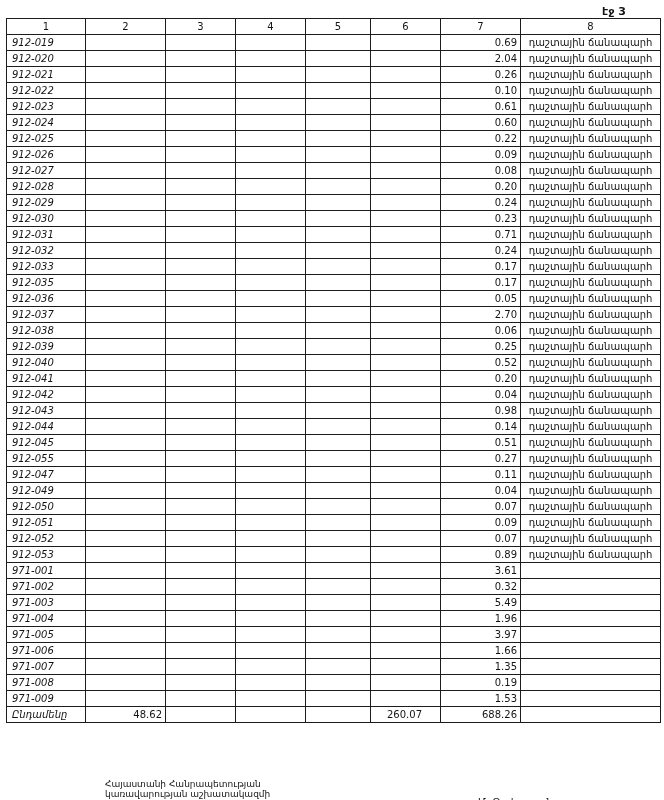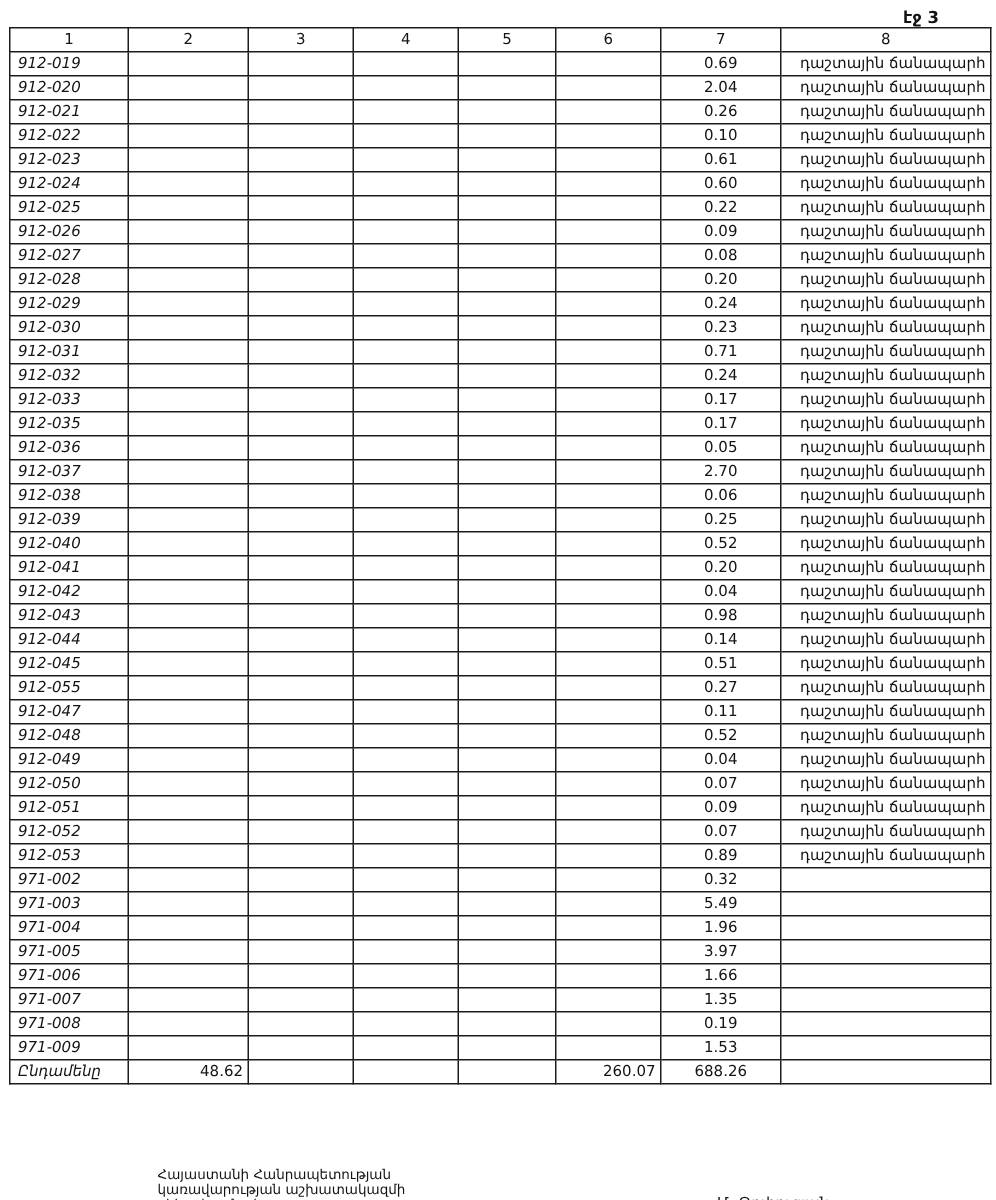--- a/index.html
+++ b/index.html
@@ -29,23 +29,23 @@
     padding:0 3px;
     overflow:hidden;
     white-space:nowrap;
     vertical-align:middle;
     font-weight:normal;
   }
   .doc-table th { text-align:center; }
   td.c1 { text-align:left; padding-left:5px;font-style:italic; }
   td.c2 { text-align:right; }
   td.c3, td.c4, td.c5 { text-align:center; }
-  td.c6 { text-align:right; padding-left:16px; }
-  td.c7 { text-align:center; }
-  td.c8 { text-align:right; padding-left:3px; }
+  td.c6 { text-align:left; padding-left:16px; }
+  td.c7 { text-align:right; }
+  td.c8 { text-align:center; padding-left:3px; }
   .footer-block {
     position:absolute; left:105px; top:779px;
     font-size:9px; line-height:10px;
   }
   .signature {
     position:absolute; left:478px; top:797px;
     font-size:10px;
   }
 </style>
 </head>
@@ -351,30 +351,20 @@
         <td class="c1">912-047</td>
         <td class="c2"></td>
         <td class="c3"></td>
         <td class="c4"></td>
         <td class="c5"></td>
         <td class="c6"></td>
         <td class="c7">0.11</td>
         <td class="c8">դաշտային ճանապարհ</td>
       </tr>
       <tr>
-        <td class="c1">912-048</td>
-        <td class="c2"></td>
-        <td class="c3"></td>
-        <td class="c4"></td>
-        <td class="c5"></td>
-        <td class="c6"></td>
-        <td class="c7">0.52</td>
-        <td class="c8">դաշտային ճանապարհ</td>
-      </tr>
-      <tr>
         <td class="c1">912-049</td>
         <td class="c2"></td>
         <td class="c3"></td>
         <td class="c4"></td>
         <td class="c5"></td>
         <td class="c6"></td>
         <td class="c7">0.04</td>
         <td class="c8">դաշտային ճանապարհ</td>
       </tr>
       <tr>
@@ -409,20 +399,30 @@
       </tr>
       <tr>
         <td class="c1">912-053</td>
         <td class="c2"></td>
         <td class="c3"></td>
         <td class="c4"></td>
         <td class="c5"></td>
         <td class="c6"></td>
         <td class="c7">0.89</td>
         <td class="c8">դաշտային ճանապարհ</td>
+      </tr>
+      <tr>
+        <td class="c1">971-001</td>
+        <td class="c2"></td>
+        <td class="c3"></td>
+        <td class="c4"></td>
+        <td class="c5"></td>
+        <td class="c6"></td>
+        <td class="c7">3.61</td>
+        <td class="c8"></td>
       </tr>
       <tr>
         <td class="c1">971-002</td>
         <td class="c2"></td>
         <td class="c3"></td>
         <td class="c4"></td>
         <td class="c5"></td>
         <td class="c6"></td>
         <td class="c7">0.32</td>
         <td class="c8"></td>

